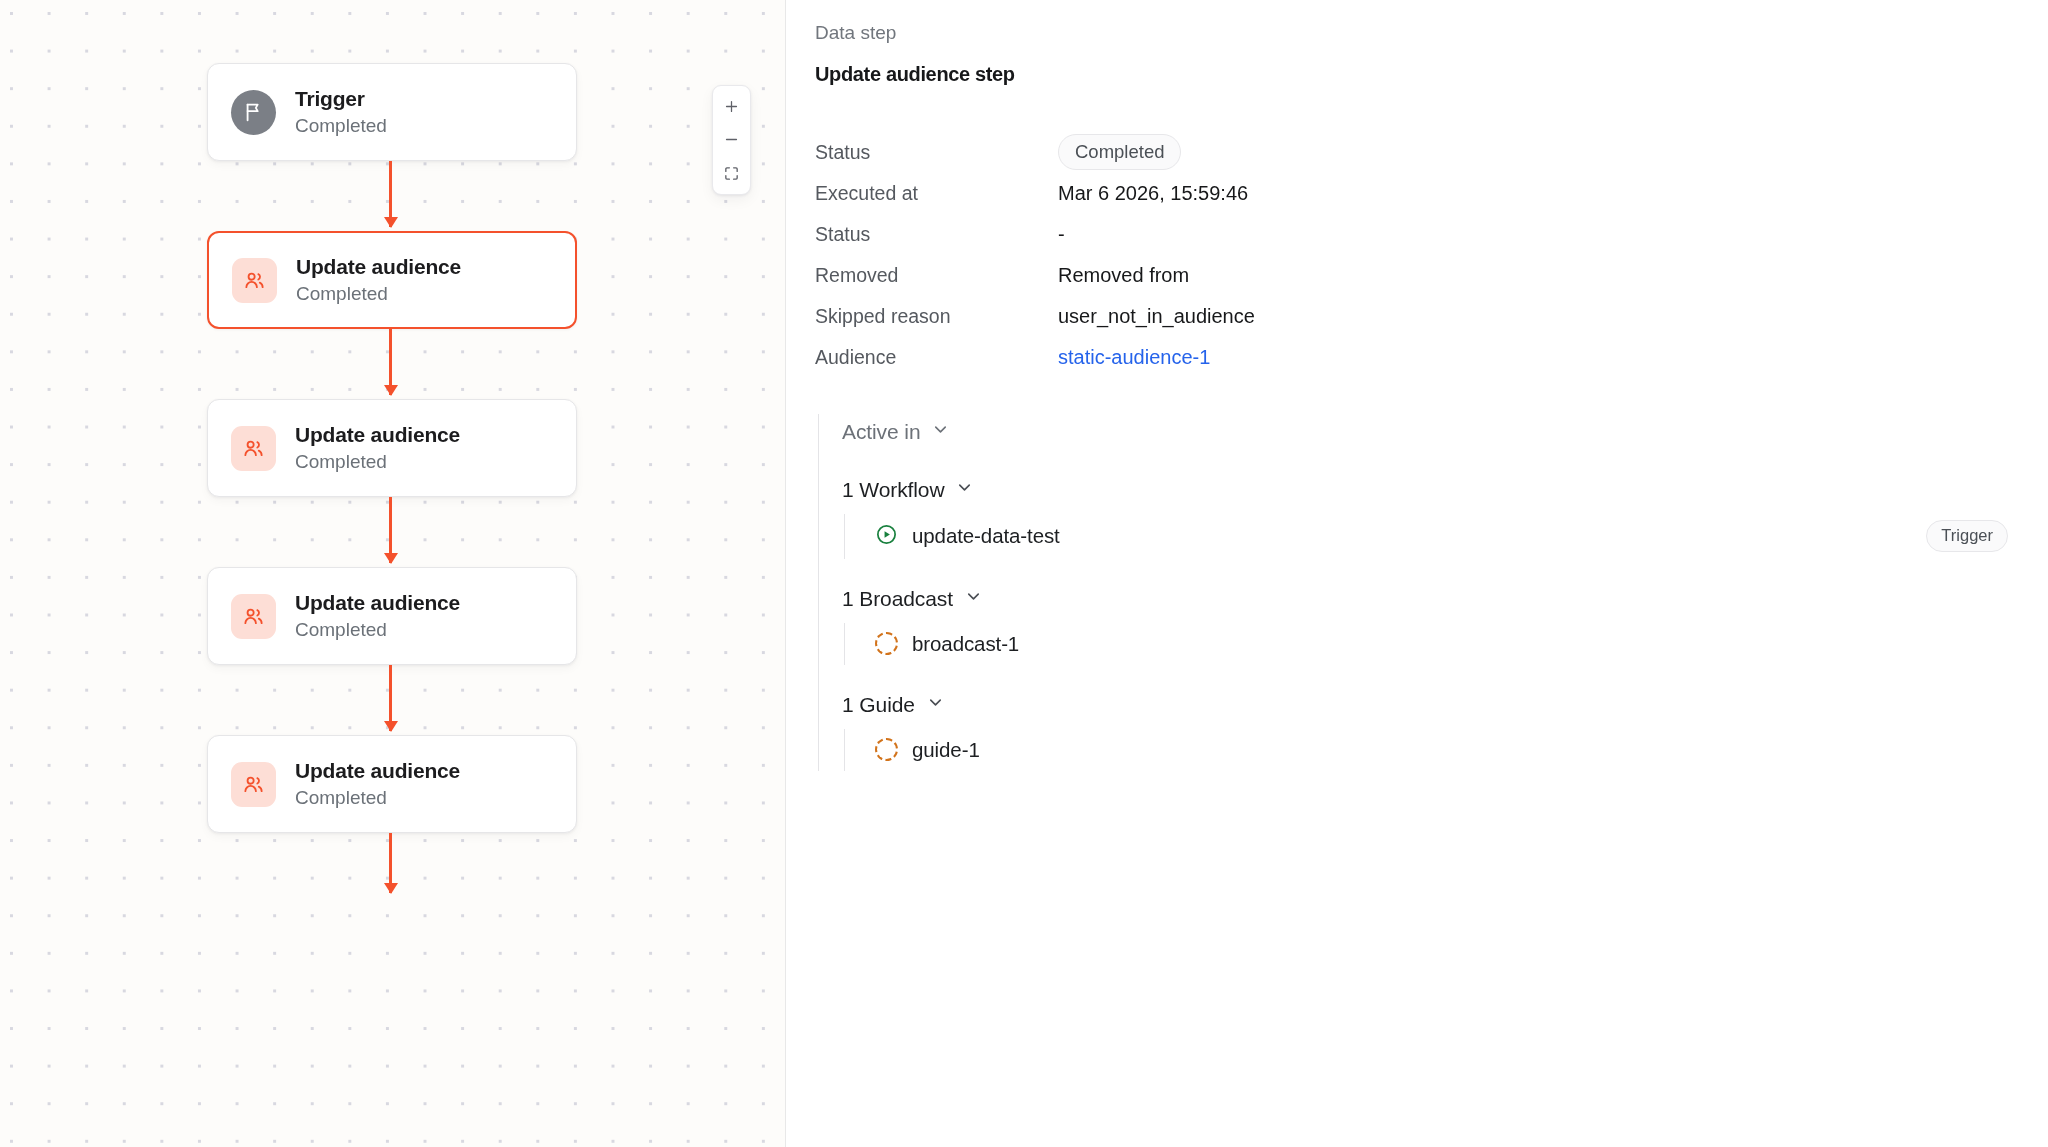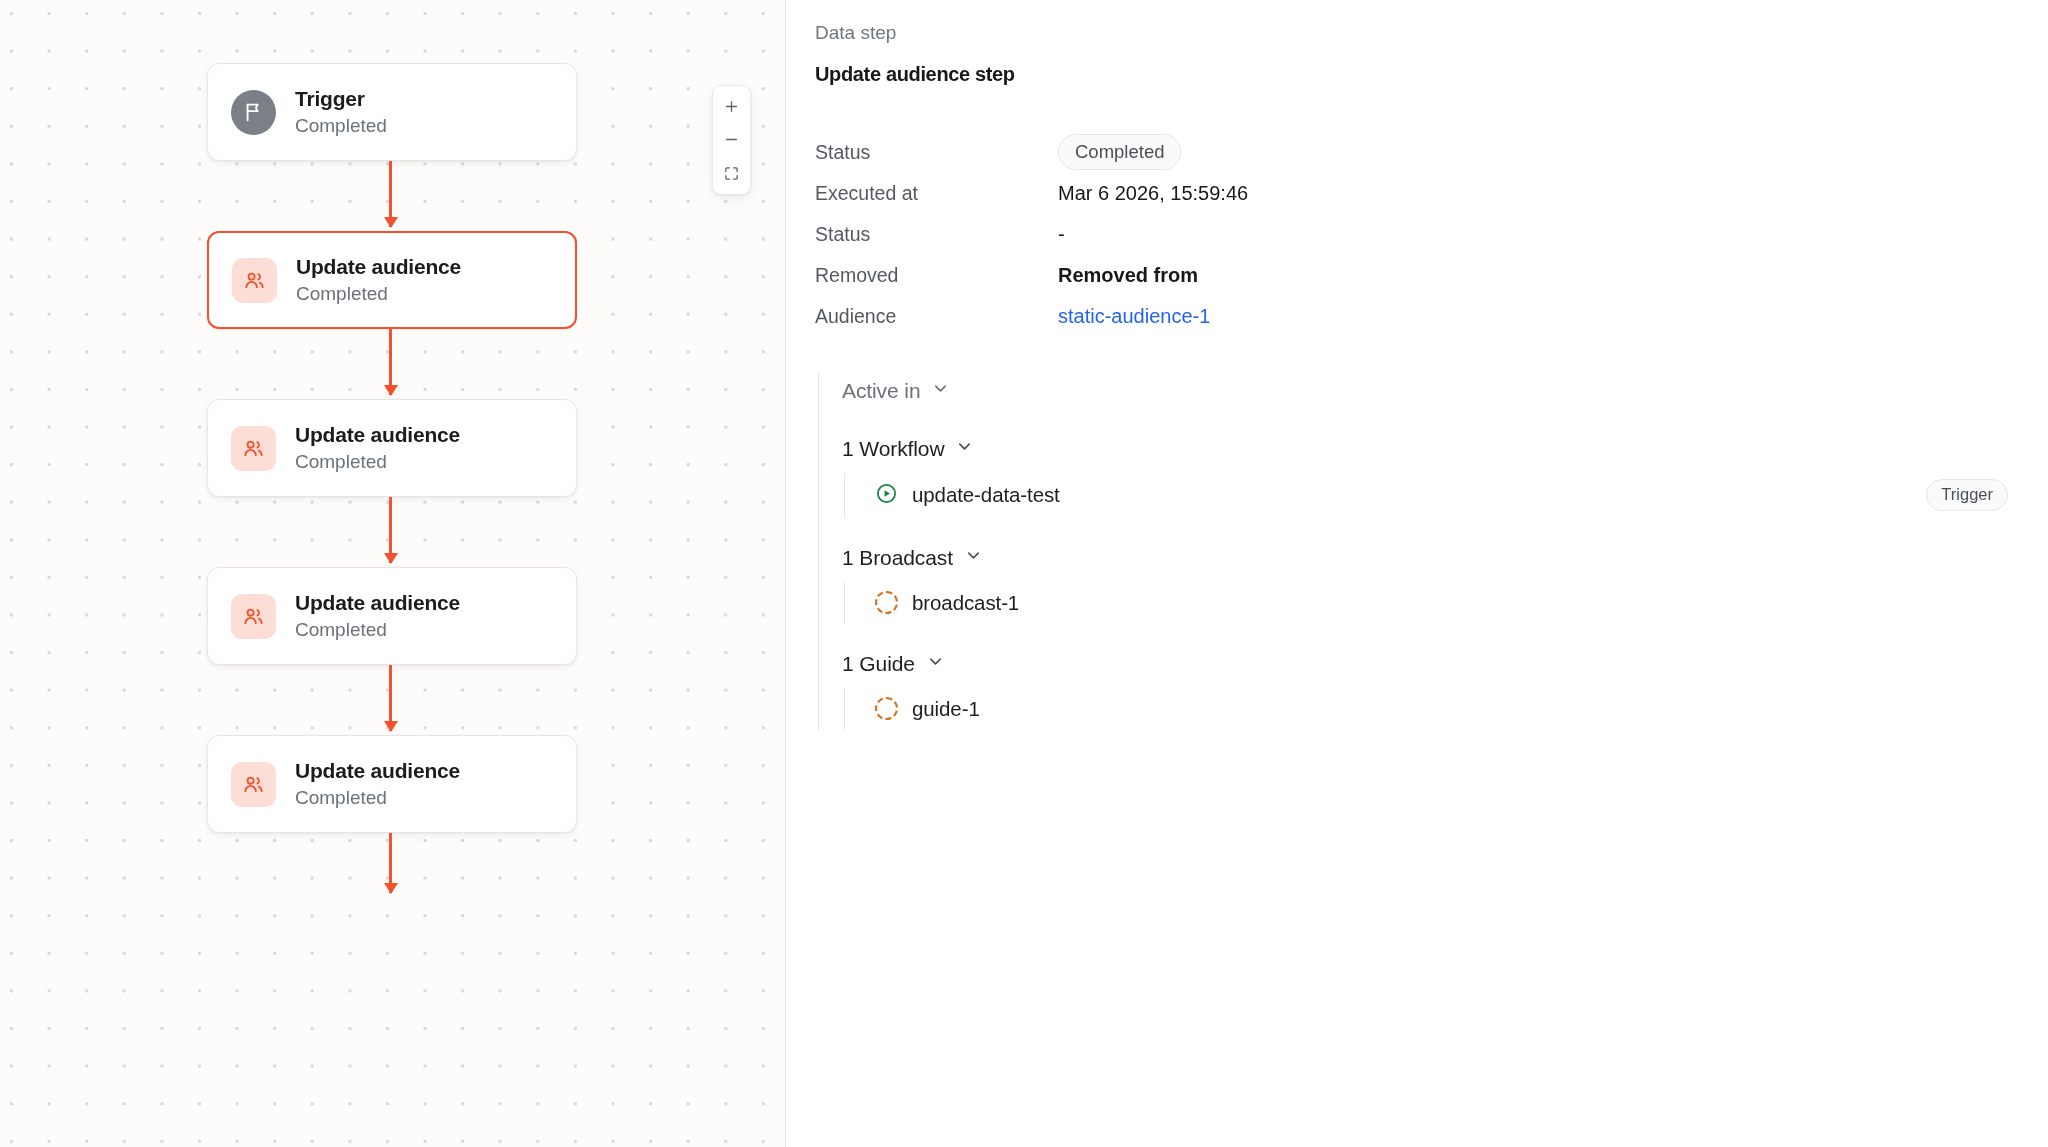--- a/index.html
+++ b/index.html
@@ -178,21 +178,21 @@
     font-size: 19.5px;
     color: #55595f;
     line-height: 1.2;
   }
   .kv-val {
     font-size: 20px;
     color: #17181a;
     font-weight: 400;
     line-height: 1.2;
   }
-  .kv-val.strong { font-weight: 700; }
+  .kv-val.strong { font-weight: 400; }
   .kv-val.link { color: #2563eb; }
 
   .pill {
     display: inline-block;
     padding: 6px 16px 7px;
     border: 1px solid #e7e7ea;
     border-radius: 999px;
     background: #fafafb;
     font-size: 18.5px;
     color: #4b5056;
@@ -406,20 +406,24 @@
       <div class="kv-row">
         <div class="kv-key">Status</div>
         <div class="kv-val">-</div>
       </div>
 
       <div class="kv-row">
         <div class="kv-key">Removed</div>
         <div class="kv-val strong">Removed from</div>
       </div>
 
+      <div class="kv-row">
+        <div class="kv-key">Skipped reason</div>
+        <div class="kv-val strong">user_not_in_audience</div>
+      </div>
 
       <div class="kv-row">
         <div class="kv-key">Audience</div>
         <div class="kv-val link">static-audience-1</div>
       </div>
 
     </div>
 
     <div class="active-block">
 

